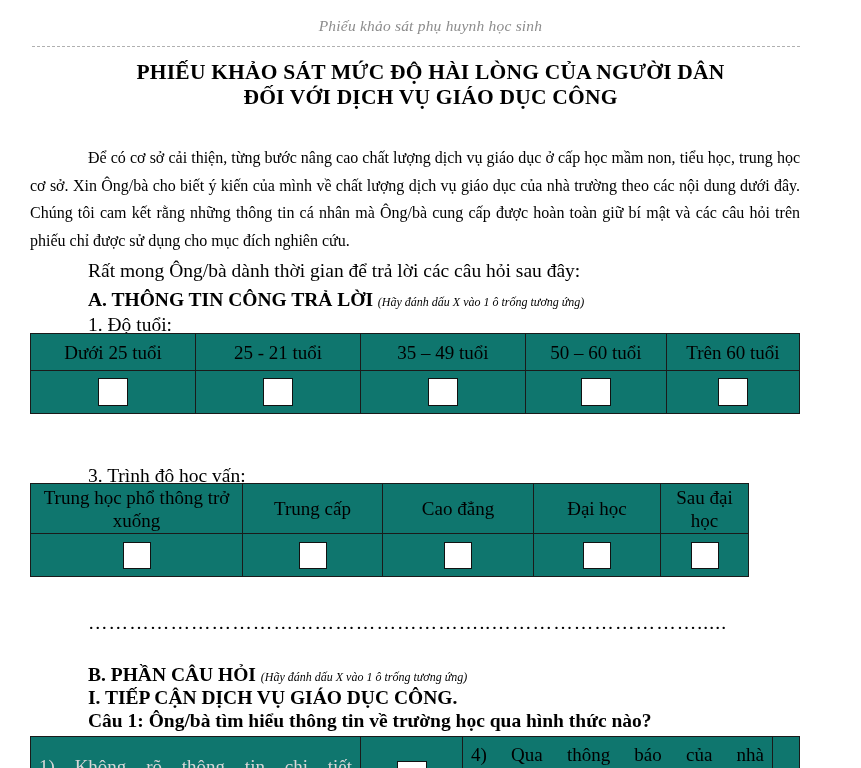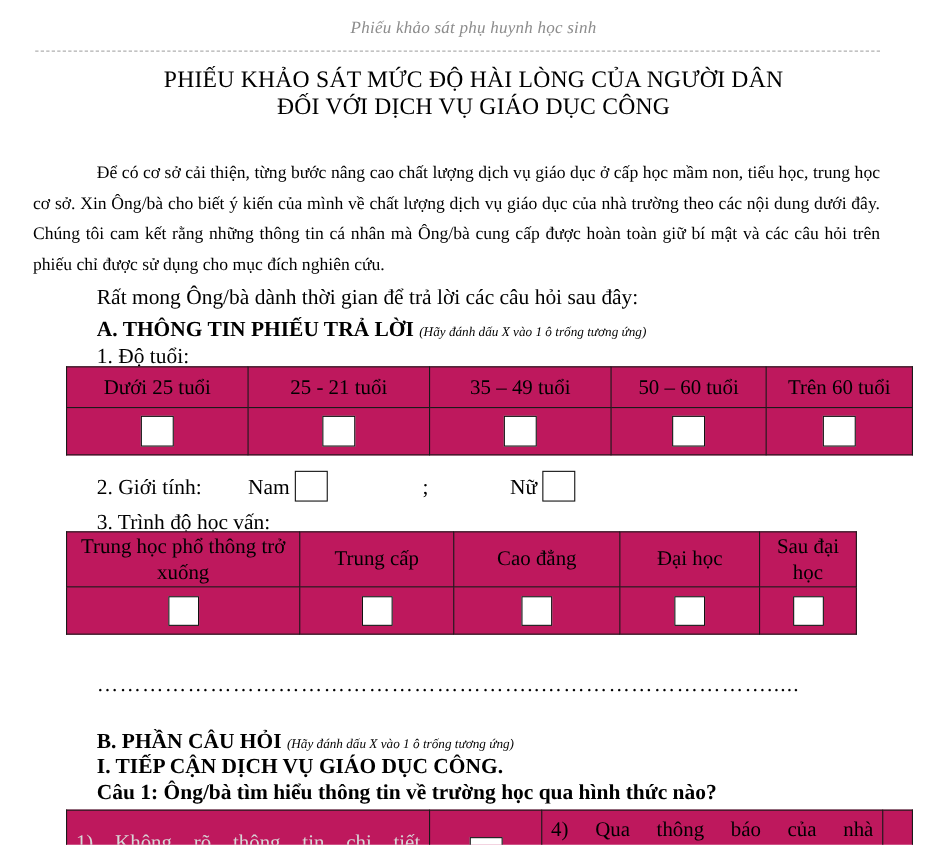--- a/index.html
+++ b/index.html
@@ -42,21 +42,21 @@
     width: 768px;
     height: 0;
     border-top: 1px dashed #b0b0b0;
   }
 
   .doc-title {
     position: absolute;
     left: 0;
     width: 861px;
     text-align: center;
-    font-weight: normal;
+    font-weight: bold;
     font-size: 21.5px;
     letter-spacing: .2px;
   }
   .doc-title.l1 { top: 60px; }
   .doc-title.l2 { top: 85px; }
 
   
   .intro {
     position: absolute;
     top: 128px;
@@ -125,22 +125,21 @@
   .cbox.sm {
     width: 28px;
     height: 27px;
   }
 
   
   table.grid {
     position: absolute;
     border-collapse: collapse;
     table-layout: fixed;
-    background: #be185d;
-    margin-left: 30px;
+    background: #0f766e;
   }
   table.grid td {
     border: 1.4px solid #1a1a1a;
     text-align: center;
     vertical-align: middle;
     font-size: 19px;
     line-height: 23px;
     padding: 0 2px;
   }
   table.grid td.boxcell {
@@ -194,21 +193,21 @@
   <div class="hrule"></div>
 
   <div class="doc-title l1">PHIẾU KHẢO SÁT MỨC ĐỘ HÀI LÒNG CỦA NGƯỜI DÂN</div>
   <div class="doc-title l2">ĐỐI VỚI DỊCH VỤ GIÁO DỤC CÔNG</div>
 
   <p class="intro">Để có cơ sở cải thiện, từng bước nâng cao chất lượng dịch vụ giáo dục ở cấp học mầm non, tiểu học, trung học cơ sở. Xin Ông/bà cho biết ý kiến của mình về chất lượng dịch vụ giáo dục của nhà trường theo các nội dung dưới đây. Chúng tôi cam kết rằng những thông tin cá nhân mà Ông/bà cung cấp được hoàn toàn giữ bí mật và các câu hỏi trên phiếu chỉ được sử dụng cho mục đích nghiên cứu.</p>
 
   <div class="line-plain wish">Rất mong Ông/bà dành thời gian để trả lời các câu hỏi sau đây:</div>
 
   <div class="sec-head sec-a">
-    <b>A. THÔNG TIN PHIẾU TRẢ LỜI</b>
+    <b>A. THÔNG TIN CÔNG TRẢ LỜI</b>
     <i>(Hãy đánh dấu X vào 1 ô trống tương ứng)</i>
   </div>
 
   <div class="sec-head q-age">
     <span>1. Độ tuổi:</span>
   </div>
 
   <table class="grid" id="age-table">
     <tbody>
         <tr>
@@ -221,23 +220,20 @@
     <tr>
       <td class="boxcell"><span class="cbox"></span></td>
       <td class="boxcell"><span class="cbox"></span></td>
       <td class="boxcell"><span class="cbox"></span></td>
       <td class="boxcell"><span class="cbox"></span></td>
       <td class="boxcell"><span class="cbox"></span></td>
     </tr>
   </tbody>
     </table>
 
-  <div class="sec-head q-gender gender-row">
-    <span>2. Giới tính:</span><span class="gap-sm"></span><span>Nam</span>&nbsp;<span class="cbox"></span><span class="gap-md"></span><span>;</span><span class="gap-lg"></span><span>Nữ</span>&nbsp;<span class="cbox"></span>
-  </div>
 
   <div class="sec-head q-edu">
     <span>3. Trình độ học vấn:</span>
   </div>
 
   <table class="grid" id="edu-table">
     <tbody>
         <tr>
       <td class="hdr" style="width:207px">Trung học phổ thông trở xuống</td>
       <td class="hdr" style="width:135px">Trung cấp</td>

